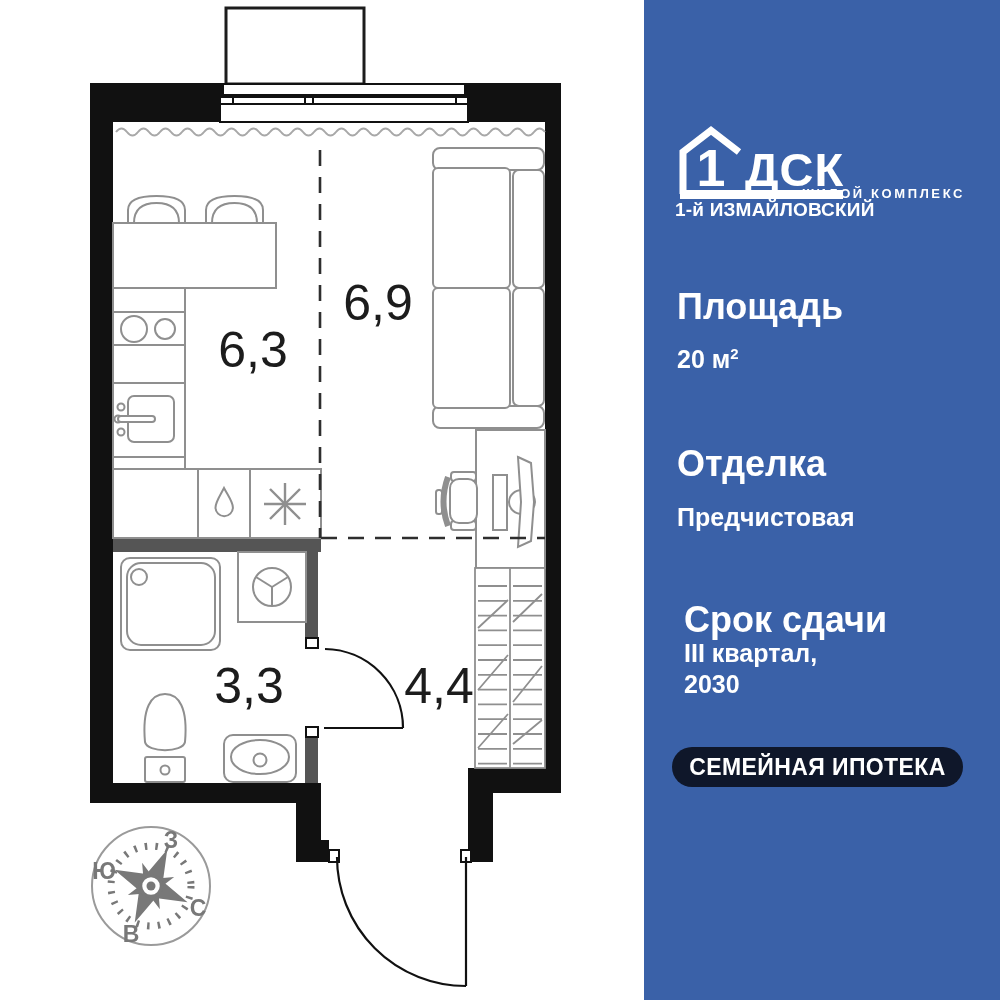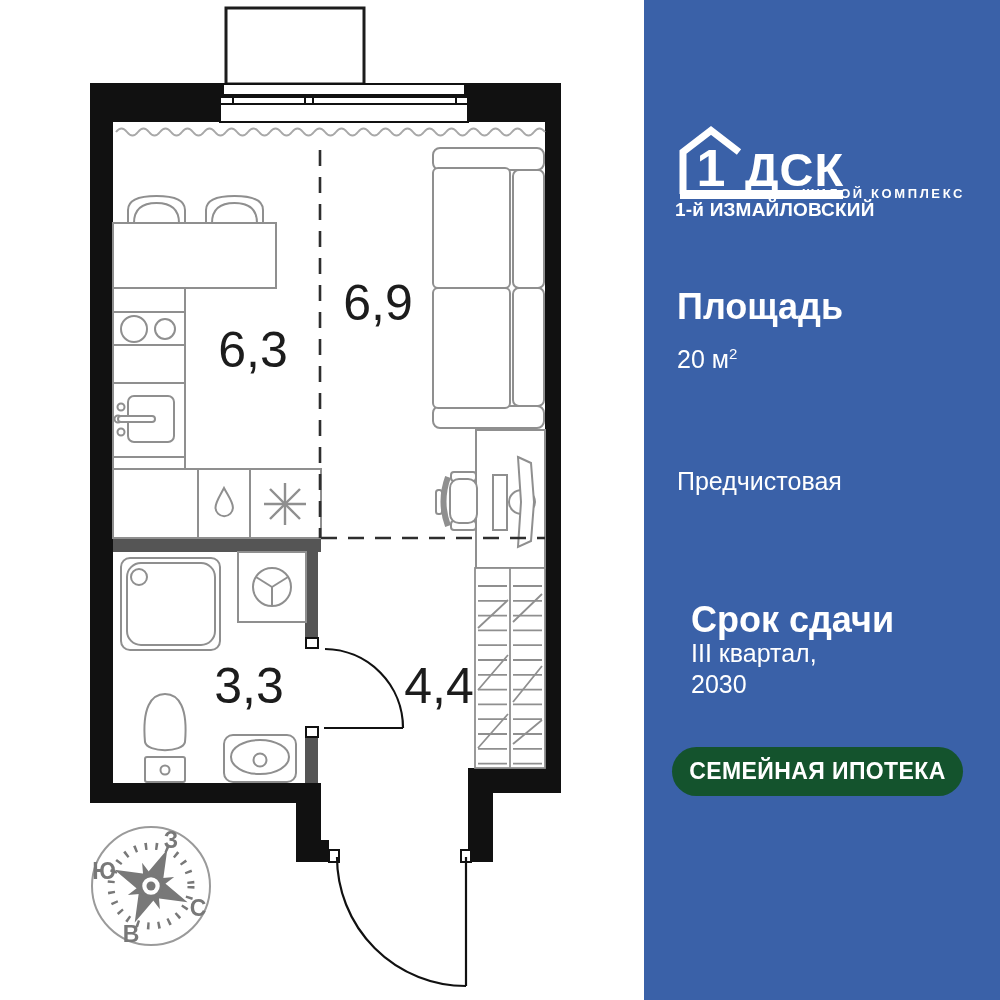--- a/index.html
+++ b/index.html
@@ -4,30 +4,30 @@
 <style>
   html,body{margin:0;padding:0;}
   body{width:1000px;height:1000px;font-family:"Liberation Sans",sans-serif;background:#ffffff;}
   .stage{position:relative;width:1000px;height:1000px;overflow:hidden;background:#ffffff;}
   .plan-wrap{position:absolute;left:0;top:0;width:728px;height:1000px;padding-left:48px;}
   .panel{position:absolute;left:644px;top:0;width:356px;height:1000px;background:#3a61a8;color:#ffffff;}
   .panel .abs{position:absolute;}
   .logo-svg{position:absolute;left:33px;top:126px;width:292px;height:74px;}
   .complex-name{position:absolute;left:31px;top:199px;width:300px;font-size:19px;font-weight:bold;letter-spacing:.2px;white-space:nowrap;}
   .p-title{font-size:36px;font-weight:bold;line-height:1;}
-  .p-value{font-size:25px;font-weight:400;line-height:31px;}
+  .p-value{font-size:25px;font-weight:700;line-height:31px;}
   .blk-area{left:33px;top:289px;}
   .blk-area .p-value{margin-top:13px;}
   .blk-area sup{font-size:15px;}
   .blk-finish{left:33px;top:446px;}
   .blk-finish .p-value{margin-top:20px;}
-  .blk-deadline{left:47px;top:602px;}
+  .blk-deadline{left:40px;top:602px;}
   .blk-deadline .p-value{margin-top:0;}
-  .mortgage-btn{position:absolute;left:28px;top:747px;width:291px;height:49px;border:none;border-radius:25px;
-    background:#14532d;color:#ffffff;font-family:"Liberation Sans",sans-serif;font-size:23px;font-weight:bold;
+  .mortgage-btn{position:absolute;left:28px;top:747px;width:291px;height:40px;border:none;border-radius:25px;
+    background:#0f172a;color:#ffffff;font-family:"Liberation Sans",sans-serif;font-size:23px;font-weight:bold;
     letter-spacing:.4px;display:flex;align-items:center;justify-content:center;cursor:pointer;}
   svg text.room-label{font-family:"Liberation Sans",sans-serif;font-size:50px;fill:#1c1c1c;}
   svg text.compass-letter{font-family:"Liberation Sans",sans-serif;font-size:23px;font-weight:bold;fill:#787878;}
 </style>
 </head>
 <body>
 
 <div class="stage">
 
   <div class="plan-wrap">
@@ -209,20 +209,21 @@
       <text x="288" y="72" text-anchor="end" fill="#ffffff" font-size="13" font-weight="bold" letter-spacing="2.6" font-family="Liberation Sans, sans-serif">ЖИЛОЙ КОМПЛЕКС</text>
     </svg>
     <div class="complex-name">1-й ИЗМАЙЛОВСКИЙ</div>
 
     <div class="abs blk-area">
       <div class="p-title">Площадь</div>
       <div class="p-value"><span>20 м</span><sup>2</sup></div>
     </div>
 
     <div class="abs blk-finish">
+      <div class="p-title">Отделка</div>
       <div class="p-value">Предчистовая</div>
     </div>
 
     <div class="abs blk-deadline">
       <div class="p-title">Срок сдачи</div>
       <div class="p-value">III квартал,</div>
       <div class="p-value" style="margin-top:0;">2030</div>
     </div>
 
     <button class="mortgage-btn">СЕМЕЙНАЯ ИПОТЕКА</button>

